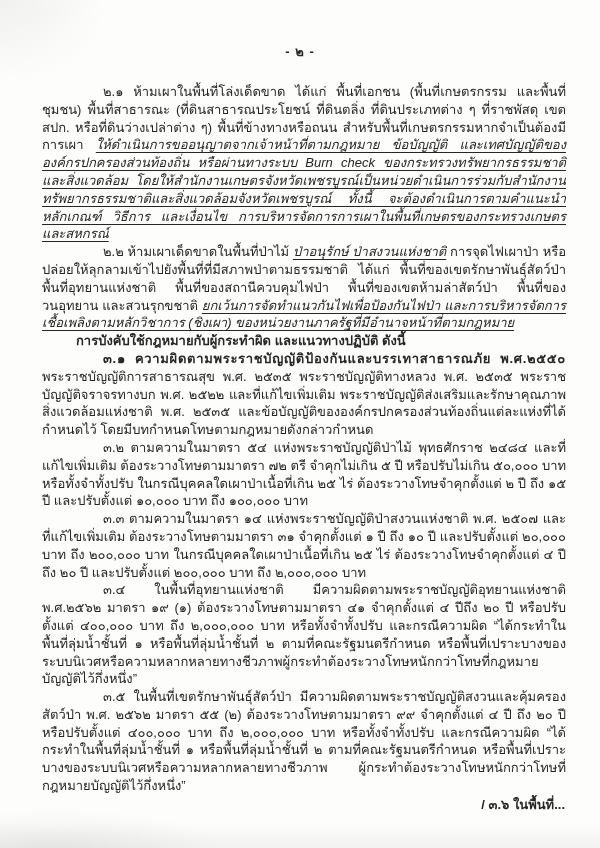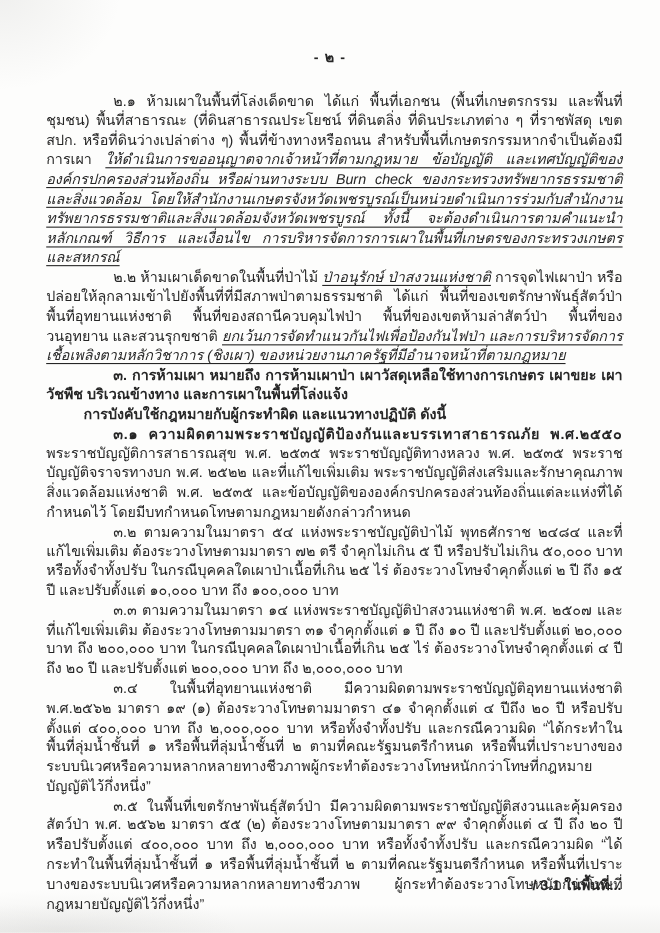--- a/index.html
+++ b/index.html
@@ -73,31 +73,30 @@
   <div class="shade-bottom"></div>
 
   <div class="page-number">- ๒ -</div>
 
   <div class="body-text">
 
     <p class="para"><span>๒.๑ ห้ามเผาในพื้นที่โล่งเด็ดขาด ได้แก่ พื้นที่เอกชน (พื้นที่เกษตรกรรม และพื้นที่ชุมชน) พื้นที่สาธารณะ (ที่ดินสาธารณประโยชน์ ที่ดินตลิ่ง ที่ดินประเภทต่าง ๆ ที่ราชพัสดุ เขต สปก. หรือที่ดินว่างเปล่าต่าง ๆ) พื้นที่ข้างทางหรือถนน สำหรับพื้นที่เกษตรกรรมหากจำเป็นต้องมีการเผา </span><span class="u">ให้ดำเนินการขออนุญาตจากเจ้าหน้าที่ตามกฎหมาย ข้อบัญญัติ และเทศบัญญัติขององค์กรปกครองส่วนท้องถิ่น หรือผ่านทางระบบ Burn check ของกระทรวงทรัพยากรธรรมชาติและสิ่งแวดล้อม โดยให้สำนักงานเกษตรจังหวัดเพชรบูรณ์เป็นหน่วยดำเนินการร่วมกับสำนักงานทรัพยากรธรรมชาติและสิ่งแวดล้อมจังหวัดเพชรบูรณ์ ทั้งนี้ จะต้องดำเนินการตามคำแนะนำ หลักเกณฑ์ วิธีการ และเงื่อนไข การบริหารจัดการการเผาในพื้นที่เกษตรของกระทรวงเกษตรและสหกรณ์</span></p>
 
     <p class="para"><span>๒.๒ ห้ามเผาเด็ดขาดในพื้นที่ป่าไม้ </span><span class="u">ป่าอนุรักษ์ ป่าสงวนแห่งชาติ</span><span> การจุดไฟเผาป่า หรือปล่อยให้ลุกลามเข้าไปยังพื้นที่ที่มีสภาพป่าตามธรรมชาติ ได้แก่ พื้นที่ของเขตรักษาพันธุ์สัตว์ป่า พื้นที่อุทยานแห่งชาติ พื้นที่ของสถานีควบคุมไฟป่า พื้นที่ของเขตห้ามล่าสัตว์ป่า พื้นที่ของวนอุทยาน และสวนรุกขชาติ </span><span class="u">ยกเว้นการจัดทำแนวกันไฟเพื่อป้องกันไฟป่า และการบริหารจัดการเชื้อเพลิงตามหลักวิชาการ (ชิงเผา) ของหน่วยงานภาครัฐที่มีอำนาจหน้าที่ตามกฎหมาย</span></p>
 
-    <p class="para"><span class="b">๓. การห้ามเผา หมายถึง การห้ามเผาป่า เผาวัสดุเหลือใช้ทางการเกษตร เผาขยะ เผาวัชพืช บริเวณข้างทาง และการเผาในพื้นที่โล่งแจ้ง</span></p>
 
     <p class="para center-line"><span class="b">การบังคับใช้กฎหมายกับผู้กระทำผิด และแนวทางปฏิบัติ ดังนี้</span></p>
 
     <p class="para"><span class="bsp">๓.๑ ความผิดตามพระราชบัญญัติป้องกันและบรรเทาสาธารณภัย พ.ศ.๒๕๕๐</span><span> พระราชบัญญัติการสาธารณสุข พ.ศ. ๒๕๓๕ พระราชบัญญัติทางหลวง พ.ศ. ๒๕๓๕ พระราชบัญญัติจราจรทางบก พ.ศ. ๒๕๒๒ และที่แก้ไขเพิ่มเติม พระราชบัญญัติส่งเสริมและรักษาคุณภาพสิ่งแวดล้อมแห่งชาติ พ.ศ. ๒๕๓๕ และข้อบัญญัติขององค์กรปกครองส่วนท้องถิ่นแต่ละแห่งที่ได้กำหนดไว้ โดยมีบทกำหนดโทษตามกฎหมายดังกล่าวกำหนด</span></p>
 
     <p class="para"><span>๓.๒ ตามความในมาตรา ๕๔ แห่งพระราชบัญญัติป่าไม้ พุทธศักราช ๒๔๘๔ และที่แก้ไขเพิ่มเติม ต้องระวางโทษตามมาตรา ๗๒ ตรี จำคุกไม่เกิน ๕ ปี หรือปรับไม่เกิน ๕๐,๐๐๐ บาท หรือทั้งจำทั้งปรับ ในกรณีบุคคลใดเผาป่าเนื้อที่เกิน ๒๕ ไร่ ต้องระวางโทษจำคุกตั้งแต่ ๒ ปี ถึง ๑๕ ปี และปรับตั้งแต่ ๑๐,๐๐๐ บาท ถึง ๑๐๐,๐๐๐ บาท</span></p>
 
     <p class="para"><span>๓.๓ ตามความในมาตรา ๑๔ แห่งพระราชบัญญัติป่าสงวนแห่งชาติ พ.ศ. ๒๕๐๗ และที่แก้ไขเพิ่มเติม ต้องระวางโทษตามมาตรา ๓๑ จำคุกตั้งแต่ ๑ ปี ถึง ๑๐ ปี และปรับตั้งแต่ ๒๐,๐๐๐ บาท ถึง ๒๐๐,๐๐๐ บาท ในกรณีบุคคลใดเผาป่าเนื้อที่เกิน ๒๕ ไร่ ต้องระวางโทษจำคุกตั้งแต่ ๔ ปี ถึง ๒๐ ปี และปรับตั้งแต่ ๒๐๐,๐๐๐ บาท ถึง ๒,๐๐๐,๐๐๐ บาท</span></p>
 
     <p class="para"><span>๓.๔ ในพื้นที่อุทยานแห่งชาติ มีความผิดตามพระราชบัญญัติอุทยานแห่งชาติ พ.ศ.๒๕๖๒ มาตรา ๑๙ (๑) ต้องระวางโทษตามมาตรา ๔๑ จำคุกตั้งแต่ ๔ ปีถึง ๒๐ ปี หรือปรับตั้งแต่ ๔๐๐,๐๐๐ บาท ถึง ๒,๐๐๐,๐๐๐ บาท หรือทั้งจำทั้งปรับ และกรณีความผิด “ได้กระทำในพื้นที่ลุ่มน้ำชั้นที่ ๑ หรือพื้นที่ลุ่มน้ำชั้นที่ ๒ ตามที่คณะรัฐมนตรีกำหนด หรือพื้นที่เปราะบางของระบบนิเวศหรือความหลากหลายทางชีวภาพผู้กระทำต้องระวางโทษหนักกว่าโทษที่กฎหมายบัญญัติไว้กึ่งหนึ่ง”</span></p>
 
     <p class="para"><span>๓.๕ ในพื้นที่เขตรักษาพันธุ์สัตว์ป่า มีความผิดตามพระราชบัญญัติสงวนและคุ้มครองสัตว์ป่า พ.ศ. ๒๕๖๒ มาตรา ๕๕ (๒) ต้องระวางโทษตามมาตรา ๙๙ จำคุกตั้งแต่ ๔ ปี ถึง ๒๐ ปี หรือปรับตั้งแต่ ๔๐๐,๐๐๐ บาท ถึง ๒,๐๐๐,๐๐๐ บาท หรือทั้งจำทั้งปรับ และกรณีความผิด “ได้กระทำในพื้นที่ลุ่มน้ำชั้นที่ ๑ หรือพื้นที่ลุ่มน้ำชั้นที่ ๒ ตามที่คณะรัฐมนตรีกำหนด หรือพื้นที่เปราะบางของระบบนิเวศหรือความหลากหลายทางชีวภาพ ผู้กระทำต้องระวางโทษหนักกว่าโทษที่กฎหมายบัญญัติไว้กึ่งหนึ่ง”</span></p>
 
   </div>
 
-  <div class="continuation">/ 3.1 ในพื้นที่...</div>
+  <div class="continuation">/ ๓.๖ ในพื้นที่...</div>
 
 </div>
 
 </body></html>

